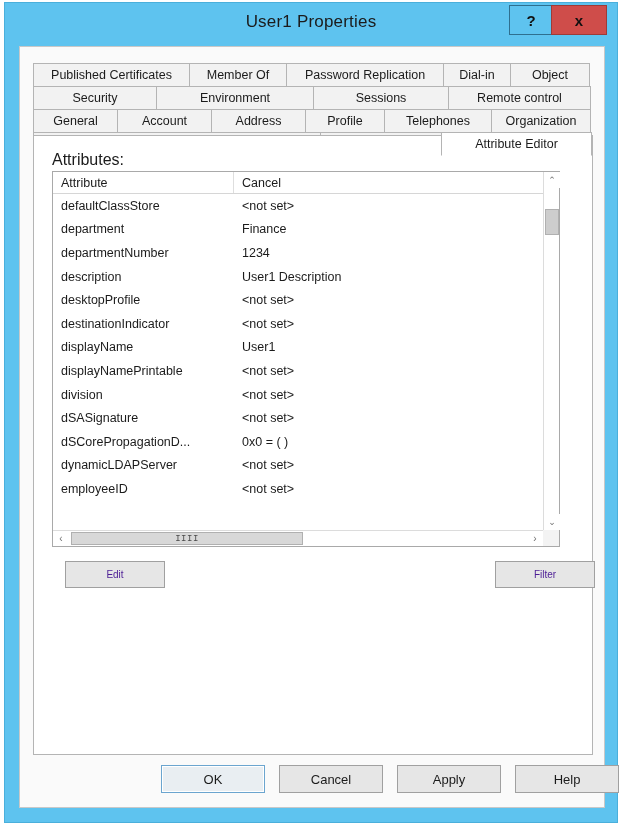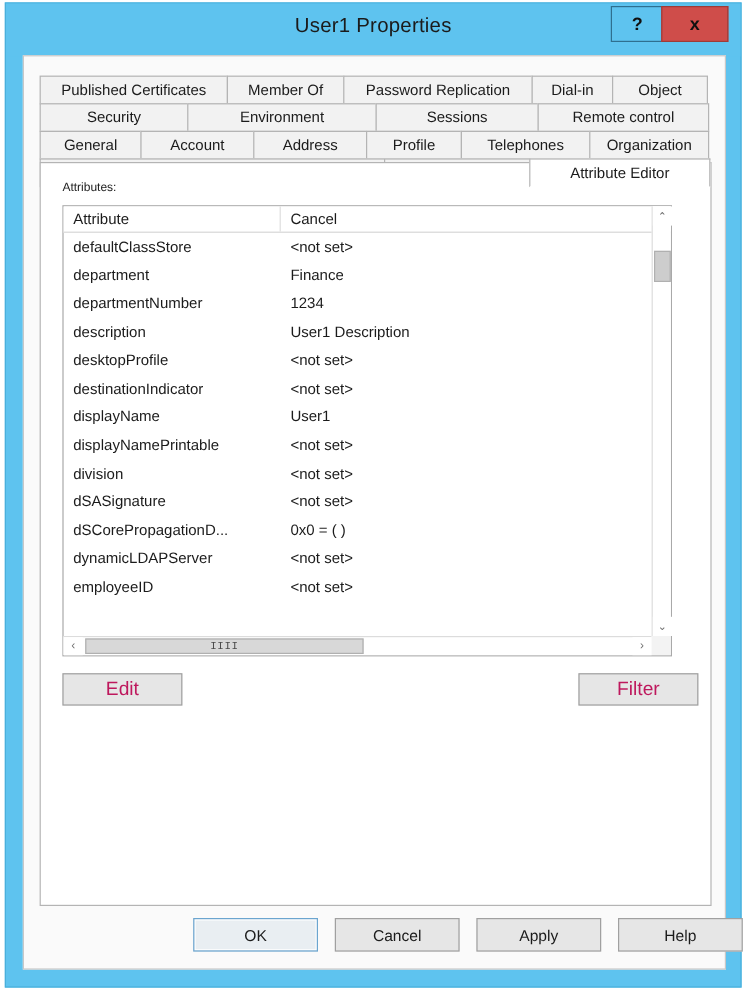--- a/index.html
+++ b/index.html
@@ -101,21 +101,21 @@
     position: absolute;
     left: 13px; top: 88px;
     width: 560px; height: 620px;
     background: #ffffff;
     border: 1px solid #b4b4b4;
     box-sizing: border-box;
   }
   #attr-label {
     position: absolute;
     left: 18px; top: 15px;
-    font-size: 10px;
+    font-size: 16px;
     color: #1b1b1b;
   }
   
   #listview {
     position: absolute;
     left: 18px; top: 35px;
     width: 508px; height: 376px;
     background: #ffffff;
     border: 1px solid #a9a9a9;
     box-sizing: border-box;
@@ -226,25 +226,26 @@
     position: absolute;
     right: 0; bottom: 0;
     width: 16px; height: 16px;
     background: #f3f3f3;
   }
   
   .std-btn {
     box-sizing: border-box;
     background: #e6e6e6;
     border: 1px solid #a0a0a0;
-    font-size: 16px;
-    color: #be185d;
+    font-size: 10px;
+    color: #4c1d95;
     display: flex;
     align-items: center;
     justify-content: center;
+    margin-left: 13px;
   }
   #edit-btn {
     position: absolute;
     left: 18px; top: 425px;
     width: 100px; height: 27px;
   }
   #filter-btn {
     position: absolute;
     left: 448px; top: 425px;
     width: 100px; height: 27px;

